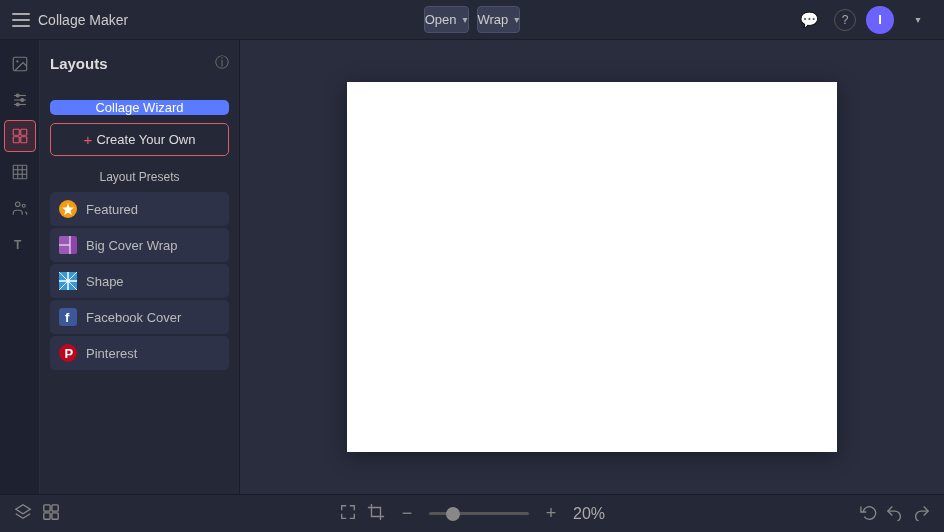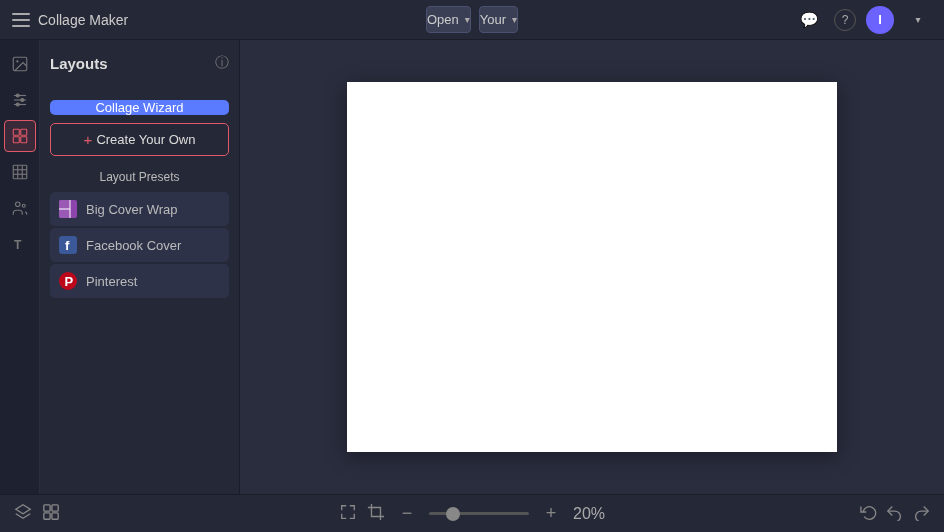--- a/index.html
+++ b/index.html
@@ -332,21 +332,21 @@
         <span></span>
     </div>
     <span class="app-title">Collage Maker</span>
   </div>
   <div class="topbar-center">
     <button class="btn-dropdown">
       <span>Open</span>
       <span class="chevron">▾</span>
     </button>
     <button class="btn-dropdown">
-      <span>Your</span>
+      <span>Wrap</span>
       <span class="chevron">▾</span>
     </button>
   </div>
   <div class="topbar-right">
     <div class="icon-btn">💬</div>
     <div class="icon-btn" style="border:1px solid #555;border-radius:50%;width:22px;height:22px;font-size:12px;color:#aaa;">?</div>
     <div class="avatar">I</div>
     <div class="icon-btn" style="font-size:10px;color:#aaa;">▾</div>
   </div>
 </div>
@@ -415,34 +415,55 @@
 
     <button class="btn-create-own">
       <span class="plus-icon">+</span>
       <span>Create Your Own</span>
     </button>
 
     <div class="presets-title">Layout Presets</div>
 
     <div class="preset-list">
 
+      <div class="preset-item">
+        <div class="preset-icon">
+          <svg viewBox="0 0 20 20" width="20" height="20">
+            <circle cx="10" cy="10" r="9" fill="#f39c12"></circle>
+            <polygon points="10,4 11.5,8.5 16,8.5 12.5,11.5 13.8,16 10,13.5 6.2,16 7.5,11.5 4,8.5 8.5,8.5" fill="white"></polygon>
+          </svg>
+        </div>
+        <span class="preset-label">Featured</span>
+      </div>
 
 
       <div class="preset-item">
         <div class="preset-icon">
           <svg viewBox="0 0 20 20" width="20" height="20">
             <rect x="1" y="1" width="18" height="18" rx="2" fill="#8e44ad"></rect>
             <rect x="1" y="1" width="11" height="18" rx="2" fill="#9b59b6"></rect>
             <line x1="12" y1="1" x2="12" y2="19" stroke="white" stroke-width="1"></line>
             <line x1="1" y1="10" x2="12" y2="10" stroke="white" stroke-width="1"></line>
           </svg>
         </div>
         <span class="preset-label">Big Cover Wrap</span>
       </div>
 
+      <div class="preset-item">
+        <div class="preset-icon">
+          <svg viewBox="0 0 20 20" width="20" height="20">
+            <rect x="1" y="1" width="18" height="18" rx="2" fill="#3498db"></rect>
+            <line x1="10" y1="1" x2="10" y2="19" stroke="white" stroke-width="1.5"></line>
+            <line x1="1" y1="10" x2="19" y2="10" stroke="white" stroke-width="1.5"></line>
+            <line x1="1" y1="1" x2="19" y2="19" stroke="white" stroke-width="1"></line>
+            <line x1="19" y1="1" x2="1" y2="19" stroke="white" stroke-width="1"></line>
+          </svg>
+        </div>
+        <span class="preset-label">Shape</span>
+      </div>
 
       <div class="preset-item">
         <div class="preset-icon">
           <svg viewBox="0 0 20 20" width="20" height="20">
             <rect x="1" y="1" width="18" height="18" rx="3" fill="#3b5998"></rect>
             <text x="7" y="15" font-size="13" font-weight="bold" fill="white" font-family="Arial">f</text>
           </svg>
         </div>
         <span class="preset-label">Facebook Cover</span>
       </div>

